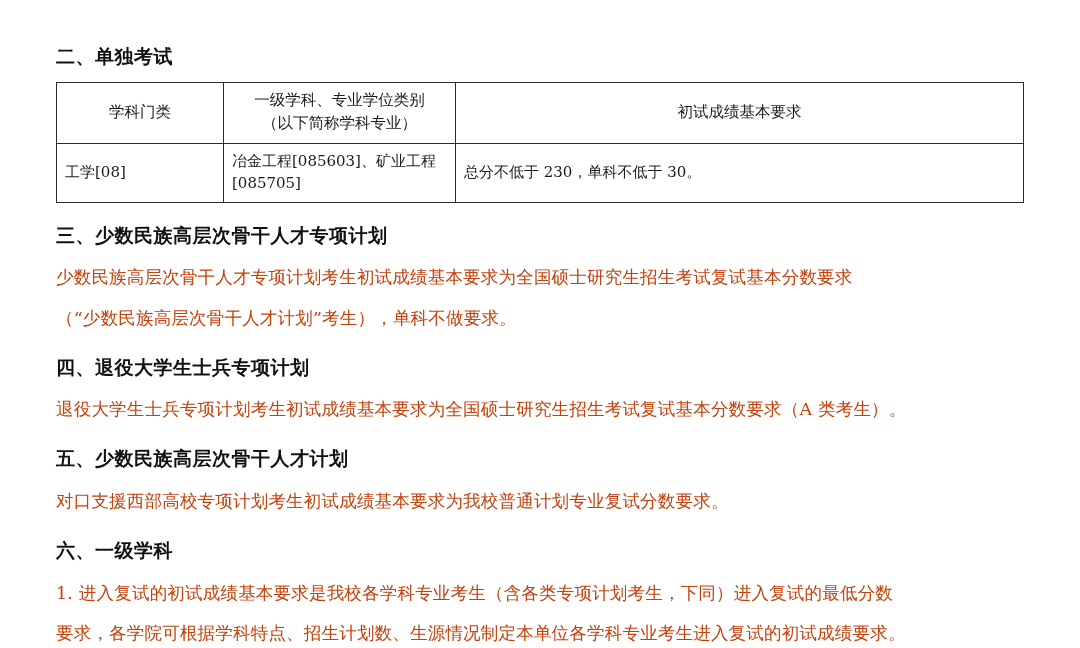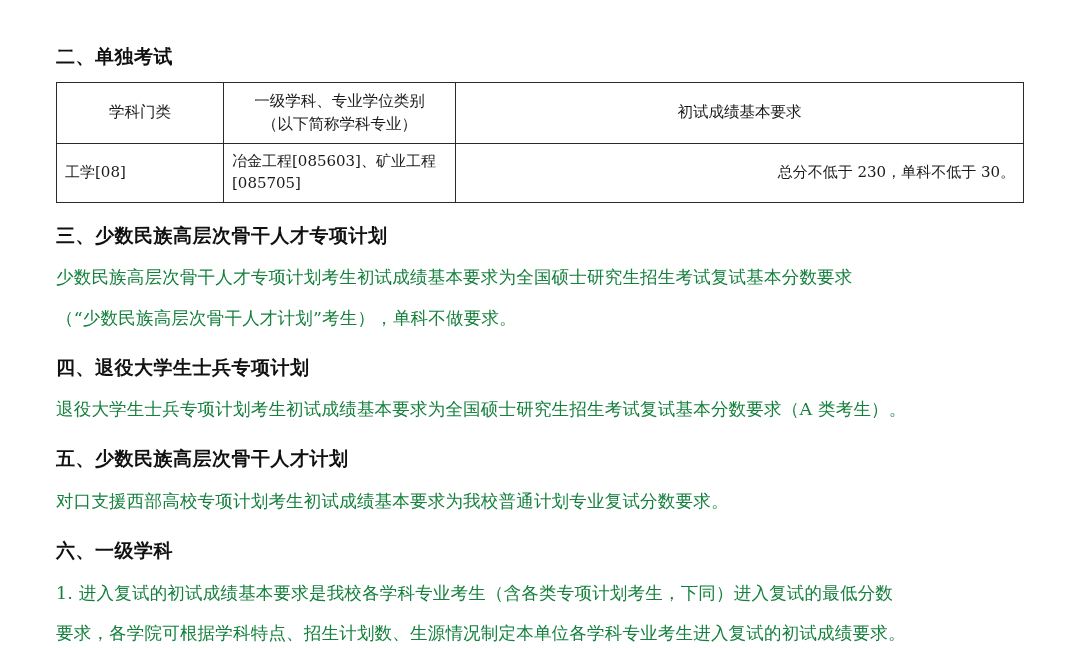--- a/index.html
+++ b/index.html
@@ -30,21 +30,21 @@
     color: #111;
     line-height: 1.3;
   }
   h2.section-heading.spaced {
     margin-top: 20px;
   }
   .para {
     font-size: 17.5px;
     line-height: 1.95;
     margin: 0 0 6px 0;
-    color: #15803d;
+    color: #c2410c;
     letter-spacing: 0.2px;
   }
   table.score-table {
     border-collapse: collapse;
     width: 100%;
     margin: 0 0 6px 0;
     table-layout: fixed;
   }
   table.score-table td,
   table.score-table th {
@@ -55,22 +55,22 @@
     vertical-align: middle;
     font-weight: normal;
   }
   table.score-table th {
     text-align: center;
     line-height: 1.5;
     font-size: 15.5px;
     height: 44px;
   }
   .col-a { width: 150px; margin-left: 40px; }
-  .col-b { width: 215px; }
-  .cell-center { text-align: right; }
+  .col-b { width: 215px; font-family: Liberation Mono, monospace; }
+  .cell-center { text-align: left; }
   .cell-left { text-align: left; line-height: 1.45; }
   .cell-body-1 { height: 46px; }
   .small-note { font-size: 15px; }
 </style>
 </head>
 <body>
 
 <div class="page">
 
   <h2 class="section-heading">二、单独考试</h2>

